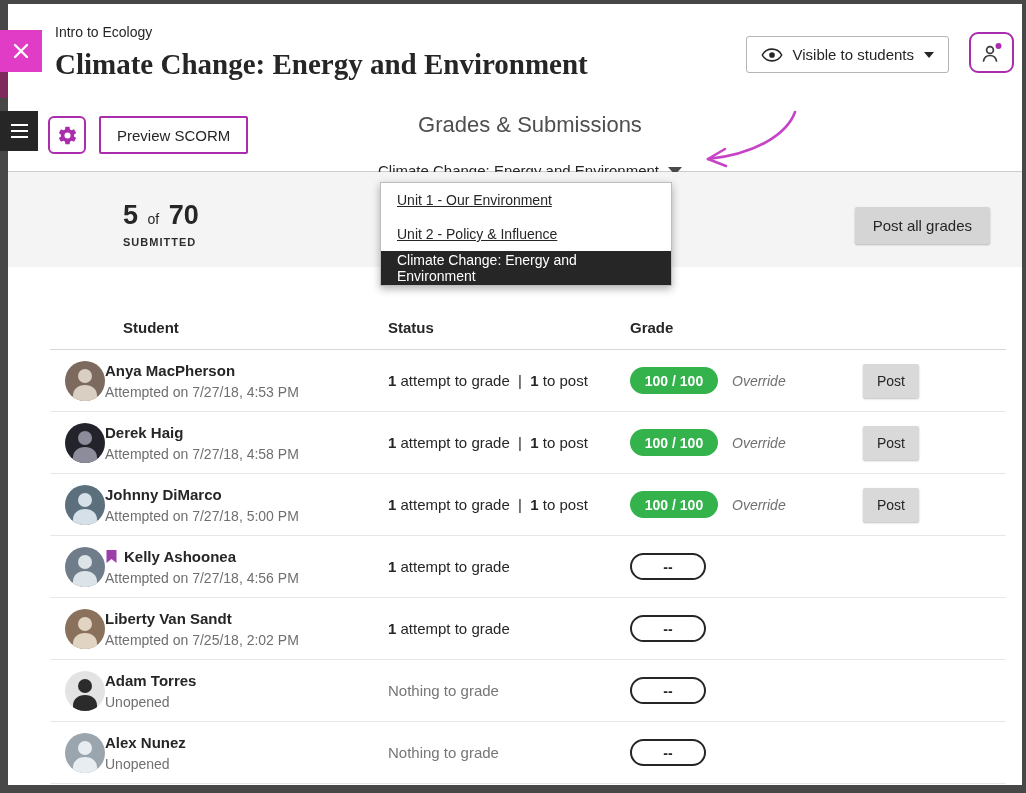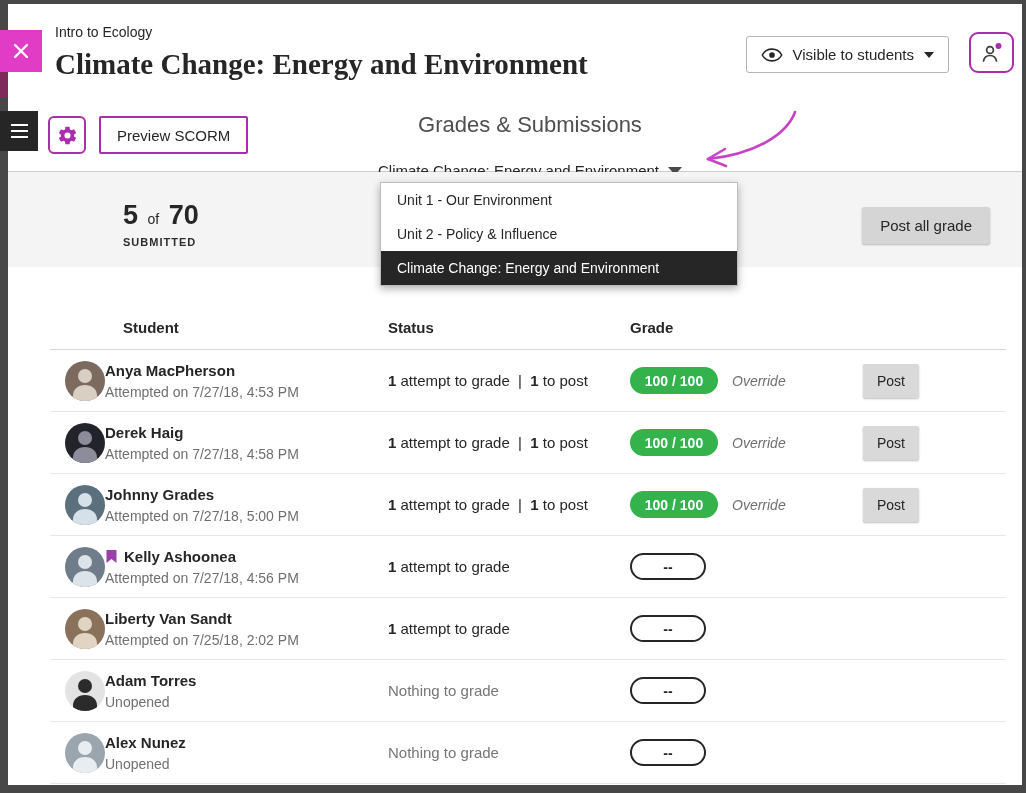--- a/index.html
+++ b/index.html
@@ -93,22 +93,22 @@
   .pill.scored { width:88px; background:var(--green); color:#fff; }
   .pill.empty  { width:76px; background:#fff; border:2px solid #262626; color:#262626; }
   .override { font-size:14px; font-style:italic; color:#6f6f6f; }
   .post-btn {
     width:56px; height:34px; background:#d9d9d9; border:none; border-radius:2px;
     font-size:14px; color:#262626; box-shadow:0 1px 2px rgba(0,0,0,.25); cursor:pointer; font-family:Liberation Sans, sans-serif;
   }
 
   
   .dropdown {
-    position:absolute; left:380px; top:182px; width:358px; z-index:30;
-    background:#fff; border:1px solid #bdbdbd; box-shadow:0 3px 8px rgba(0,0,0,.3);
+    position:absolute; left:380px; top:182px; width:292px; z-index:30;
+    background:#fff; border:1px solid #bdbdbd; box-shadow:0 3px 8px rgba(0,0,0,.3);text-decoration:underline;
   }
   .dd-item { height:34px; display:flex; align-items:center; padding:0 16px; font-size:14px; color:#262626; cursor:pointer; }
   .dd-item.selected { background:#262626; color:#fff; }
 
   
   .close-btn {
     position:absolute; left:0; top:30px; width:42px; height:42px; z-index:50;
     background:var(--close); border:none; display:flex; align-items:center; justify-content:center; cursor:pointer;
   }
   .peek-strip { position:absolute; left:0; top:72px; width:8px; height:26px; background:#7e2a5a; z-index:5; }
@@ -172,21 +172,21 @@
 
   <div class="stats-band">
     <div class="stats">
       <div class="counts">
         <span class="big">5</span>
         <span class="mid">of</span>
         <span class="big">70</span>
       </div>
       <div class="submitted">SUBMITTED</div>
     </div>
-    <button class="post-all-btn">Post all grade</button>
+    <button class="post-all-btn">Post all grades</button>
   </div>
 
   <div class="table">
     <div class="thead">
       <div class="h-student">Student</div>
       <div class="h-status">Status</div>
       <div class="h-grade">Grade</div>
       <div></div>
     </div>
     <div id="rows">
@@ -246,21 +246,21 @@
     <div class="cell-student">
       <span class="avatar" style="background: rgb(91, 111, 125);">
         <svg viewBox="0 0 40 40" width="40" height="40">
           <circle class="avatar-person" cx="20" cy="15" r="7" fill="#d6e0e8"></circle>
           <path class="avatar-person" d="M20 24c-7.2 0-12 4.4-12 10.5V40h24v-5.5C32 28.4 27.2 24 20 24z" fill="#d6e0e8"></path>
         </svg>
       </span>
       <div>
         <div class="stu-name">
 
-          <span>Johnny Grades</span>
+          <span>Johnny DiMarco</span>
         </div>
         <div class="stu-meta">Attempted on 7/27/18, 5:00 PM</div>
       </div>
     </div>
     <div class="cell-status"><span class="b">1</span><span> attempt to grade&nbsp; |&nbsp; </span><span class="b">1</span><span> to post</span></div>
     <div class="cell-grade">
       <span class="pill scored">100 / 100</span>
       <span class="override">Override</span>
     </div>
     <div class="cell-action">

